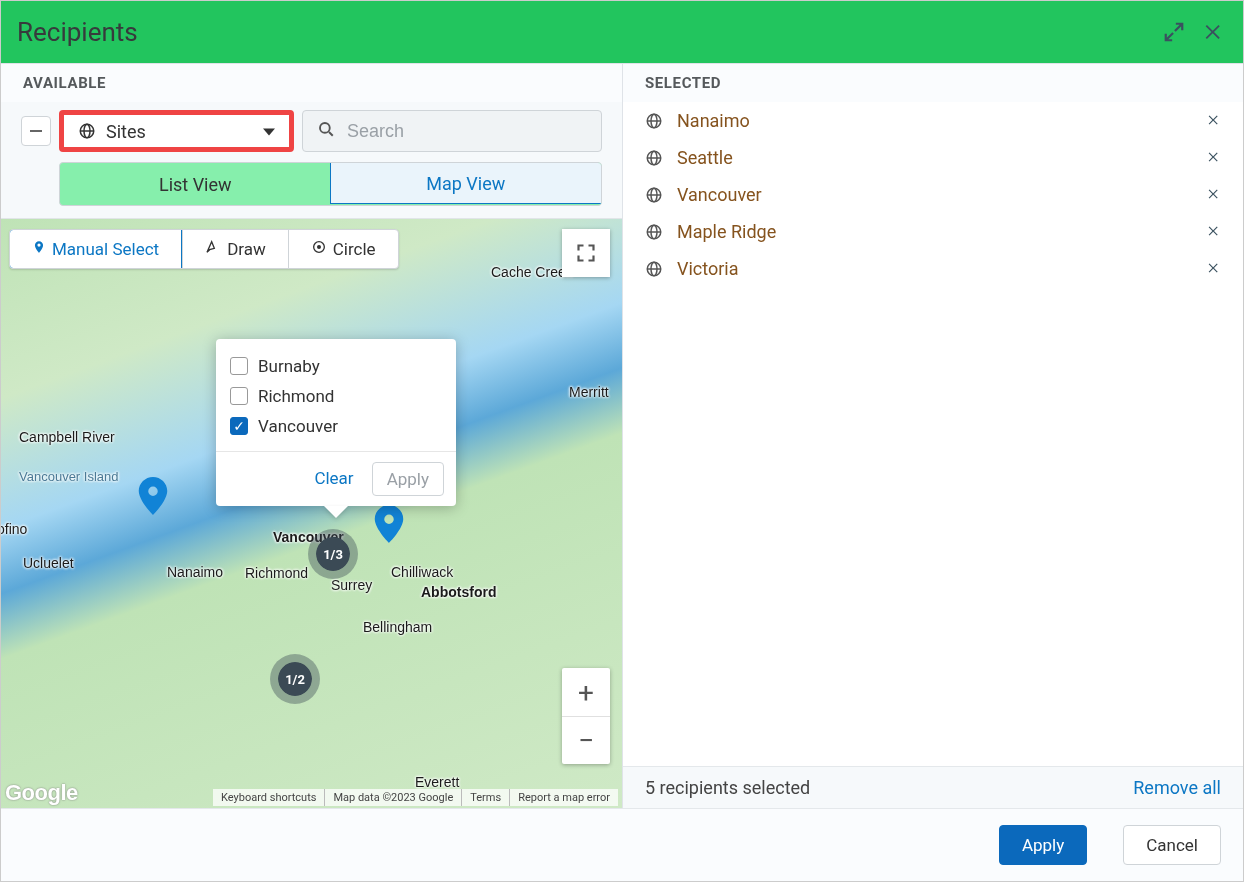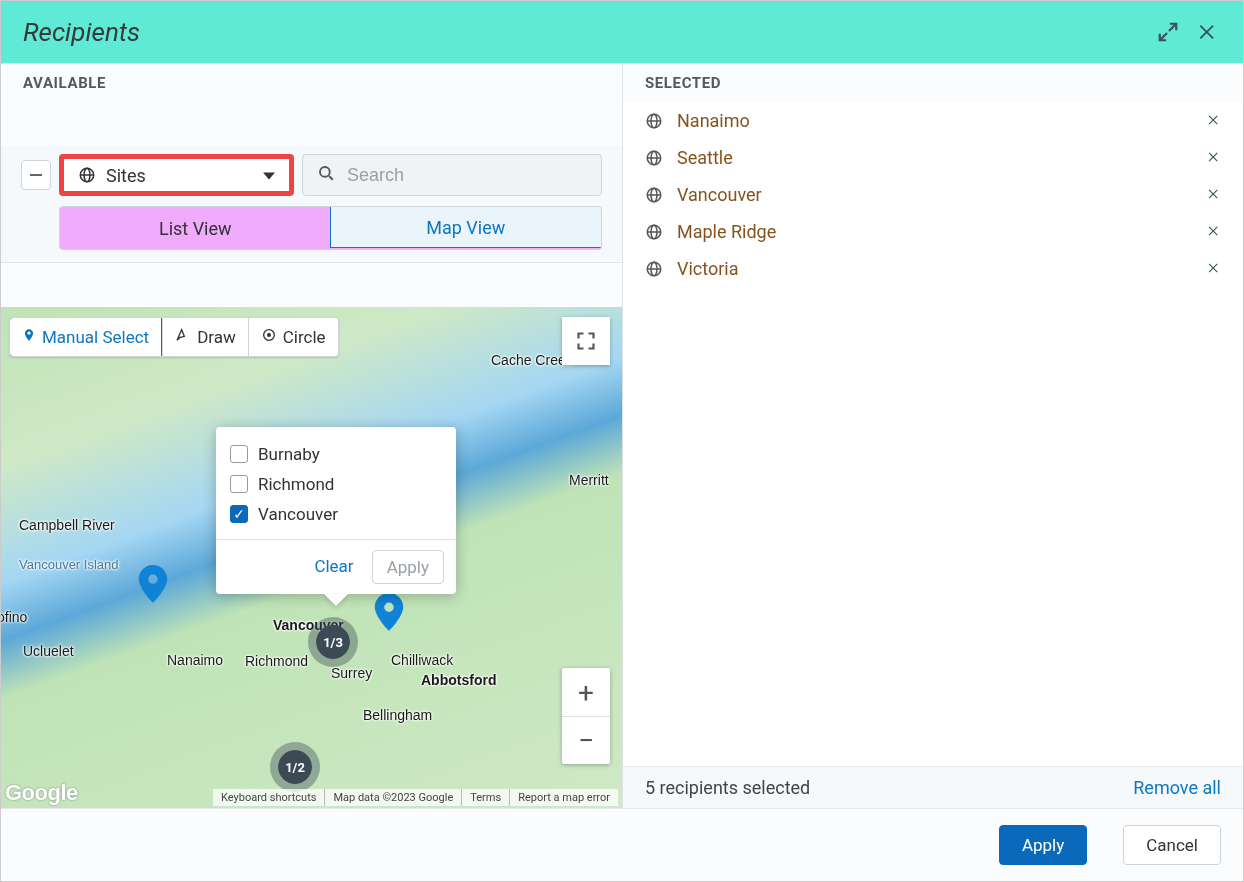--- a/index.html
+++ b/index.html
@@ -15,24 +15,23 @@
     width: 1244px; height: 882px;
     border: 1px solid #ccc;
     background: #fafcfe;
     display: flex;
     flex-direction: column;
   }
   
   .modal-header {
     display: flex;
     align-items: center;
-    padding: 16px 22px;
+    padding: 16px 16px;
     border-bottom: 1px solid #dfe3e8;
-    background: #5eead4;
-    font-style: italic;
+    background: #22c55e;
   }
   .modal-header h1 {
     margin: 0;
     font-size: 26px;
     font-weight: 400;
     color: #373a3c;
     flex: 1;
   }
   .hdr-icon {
     width: 26px; height: 26px;
@@ -49,21 +48,20 @@
     flex: 1;
     display: flex;
     min-height: 0;
   }
   .left {
     width: 622px;
     display: flex;
     flex-direction: column;
     border-right: 1px solid #dfe3e8;
     background: #fafcfe;
-    gap: 44px;
   }
   .right {
     flex: 1;
     display: flex;
     flex-direction: column;
     background: #fafcfe;
   }
 
   .section-head {
     padding: 10px 22px 10px 22px;
@@ -138,21 +136,21 @@
   .row2 {
     display: flex;
     margin-left: 38px;
   }
   .view-toggle {
     display: flex;
     flex: 1;
     border: 1px solid #cfd4d8;
     border-radius: 4px;
     overflow: hidden;
-    background: #f0abfc;
+    background: #86efac;
   }
   .view-toggle .seg {
     flex: 1;
     height: 42px;
     display: flex;
     align-items: center;
     justify-content: center;
     font-size: 18px;
     color: #333;
     cursor: pointer;
@@ -193,21 +191,21 @@
     background: #fff;
     border: 1px solid #cfd4d8;
     border-radius: 4px;
     overflow: hidden;
     box-shadow: 0 1px 2px rgba(0,0,0,.15);
   }
   .map-toolbar .mt {
     display: flex;
     align-items: center;
     gap: 6px;
-    padding: 8px 12px;
+    padding: 8px 22px;
     font-size: 17px;
     color: #333;
     cursor: pointer;
   }
   .map-toolbar .mt + .mt { border-left: 1px solid #cfd4d8; }
   .map-toolbar .mt.active {
     color: #0c77c4;
     border: 1px solid #0c77c4;
     margin: -1px 0 -1px -1px;
     background: #fff;

